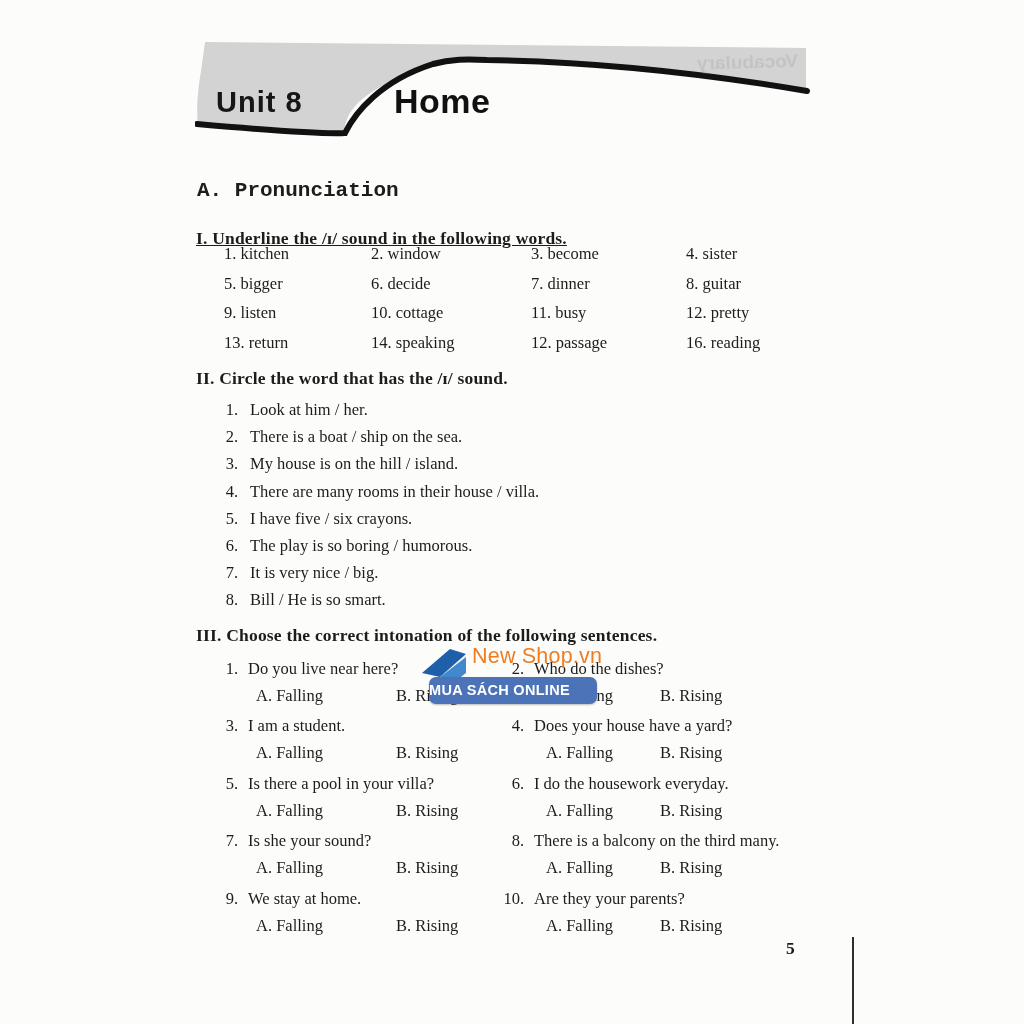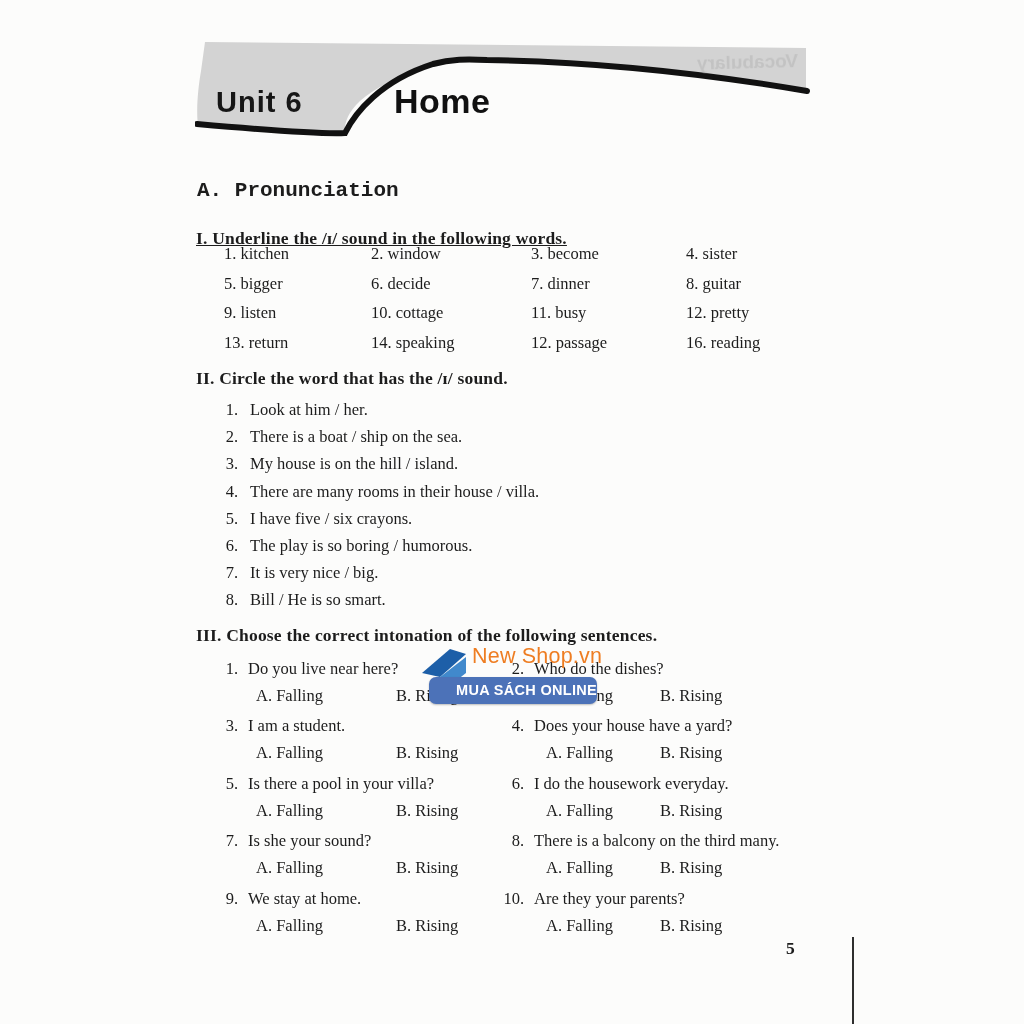--- a/index.html
+++ b/index.html
@@ -66,21 +66,21 @@
   .watermark{left:422px;top:644px;width:180px;height:62px;z-index:6;}
   .wm-logo-text{
     position:absolute;left:50px;top:0;
     font-family:"Liberation Sans", sans-serif;font-weight:normal;font-size:21.5px;
     color:var(--wm-orange,#ee7d22);letter-spacing:0.2px;white-space:nowrap;
   }
   .wm-button{
     position:absolute;left:7px;top:33px;width:168px;height:27px;
     background:var(--wm-button,#4c72b8);border-radius:7px;
     font-family:"Liberation Sans", sans-serif;font-weight:bold;font-size:14.5px;
-    color:#fff;text-align:right;line-height:27px;letter-spacing:0.3px;
+    color:#fff;text-align:left;line-height:27px;letter-spacing:0.3px;
     box-shadow:0 1px 2px rgba(0,0,0,0.25);white-space:nowrap;
   }
   
   .page-number{left:786px;top:938px;font-weight:bold;font-size:17.5px;}
   .scan-edge-line{left:852px;top:937px;width:2px;height:87px;background:#2e2e2e;}
 </style>
 </head>
 <body>
 
 <div id="canvas">
@@ -94,21 +94,21 @@
                C 100 98 40 94 3 92
                C 1 78 3 55 6 38 Z" fill="#d3d3d3"></path>
       <path d="M 2 91
                C 70 97 130 101 150 100
                C 160 80 185 48 238 31
                C 256 26 272 26 292 27
                C 420 29 530 44 612 58" fill="none" stroke="#111111" stroke-width="6" stroke-linecap="round"></path>
     </svg>
     <div class="abs ghost-text" style="left:453px;top:19px;position:absolute;">Vocabulary</div>
   </div>
-  <div class="abs unit-label">Unit 6</div>
+  <div class="abs unit-label">Unit 8</div>
   <div class="abs home-title">Home</div>
 
   <div class="abs sec-a-title">A. Pronunciation</div>
 
   <div class="abs ex-heading h-ex1">I. Underline the /ɪ/ sound in the following words.</div>
   <div class="abs grid1">
       <div class="word">1. kitchen</div>
       <div class="word">2. window</div>
       <div class="word">3. become</div>
       <div class="word">4. sister</div>

